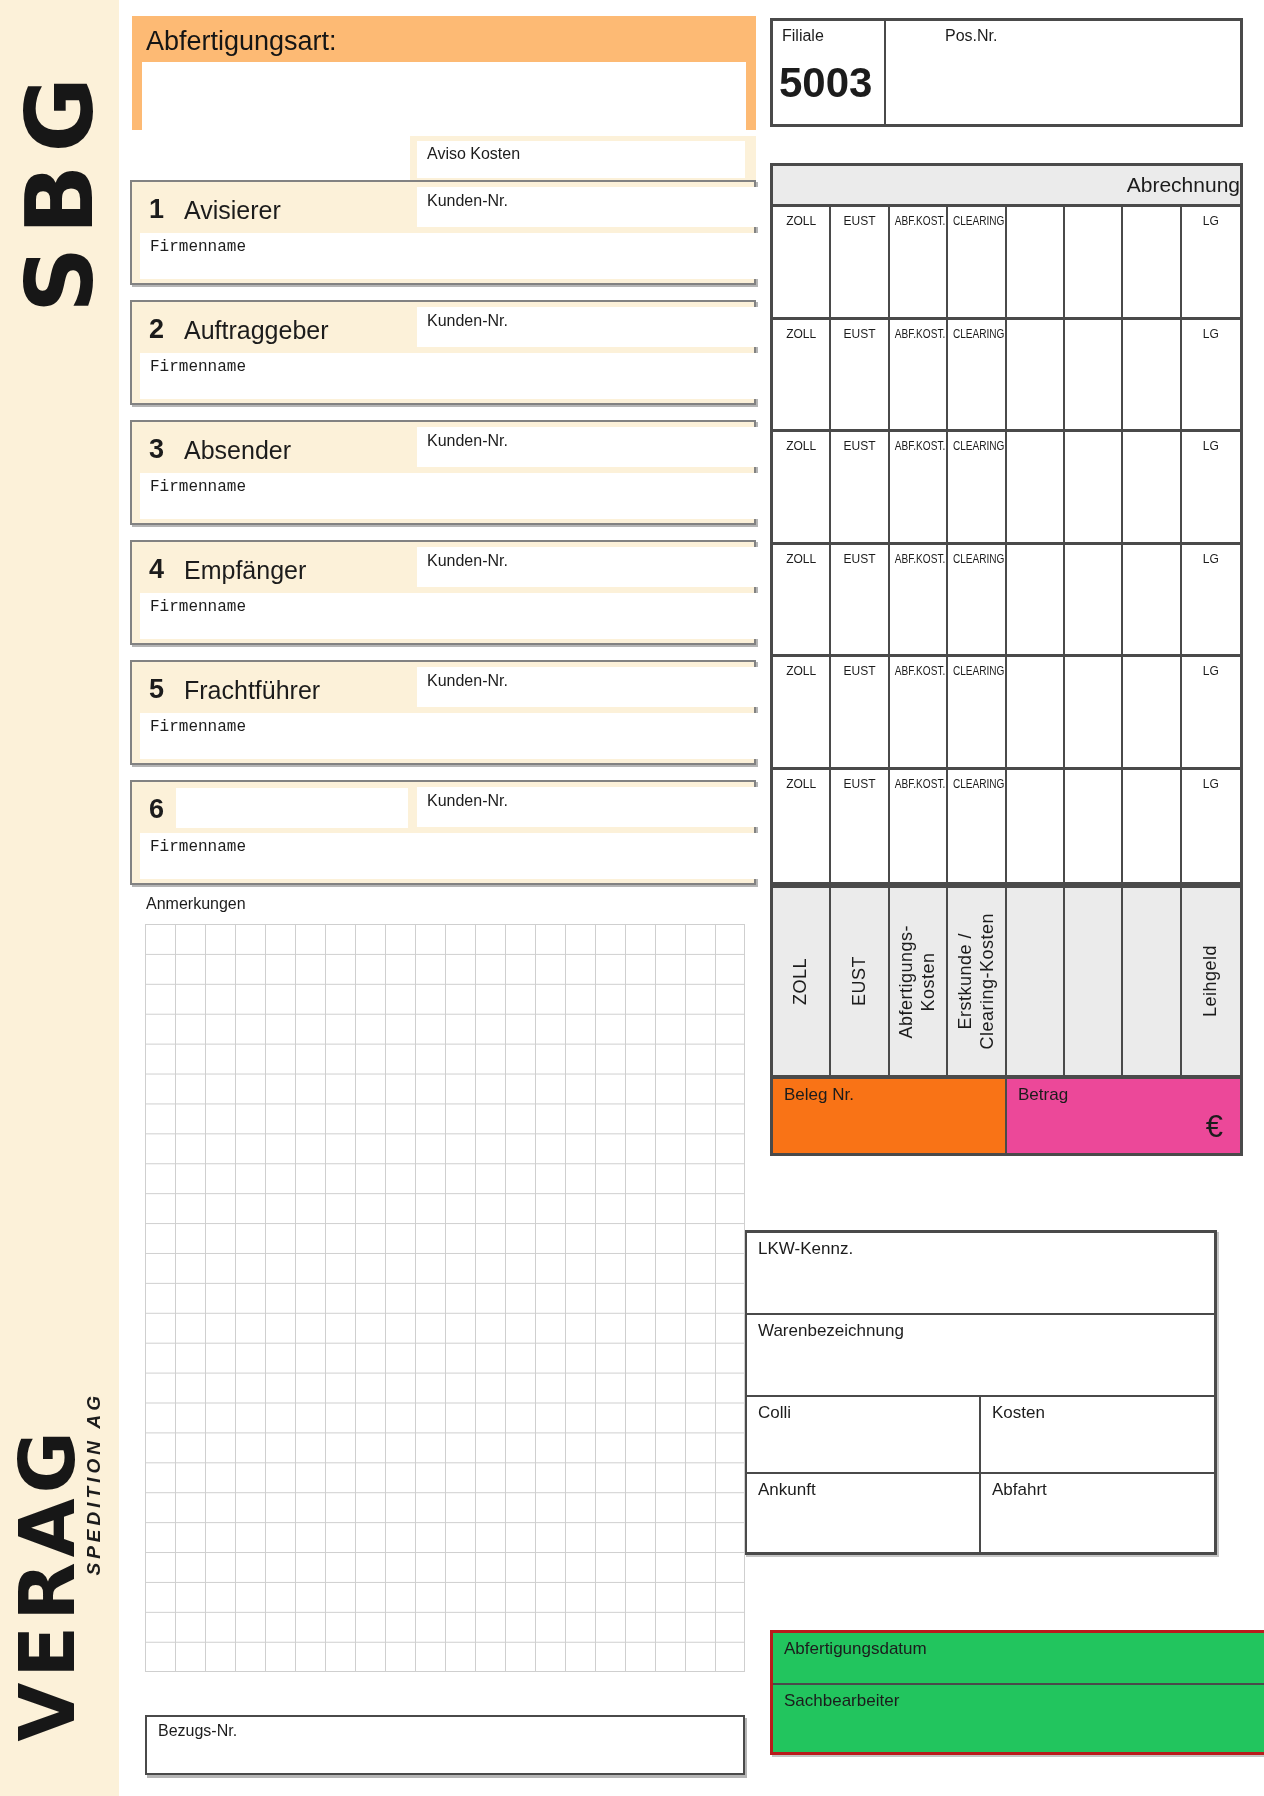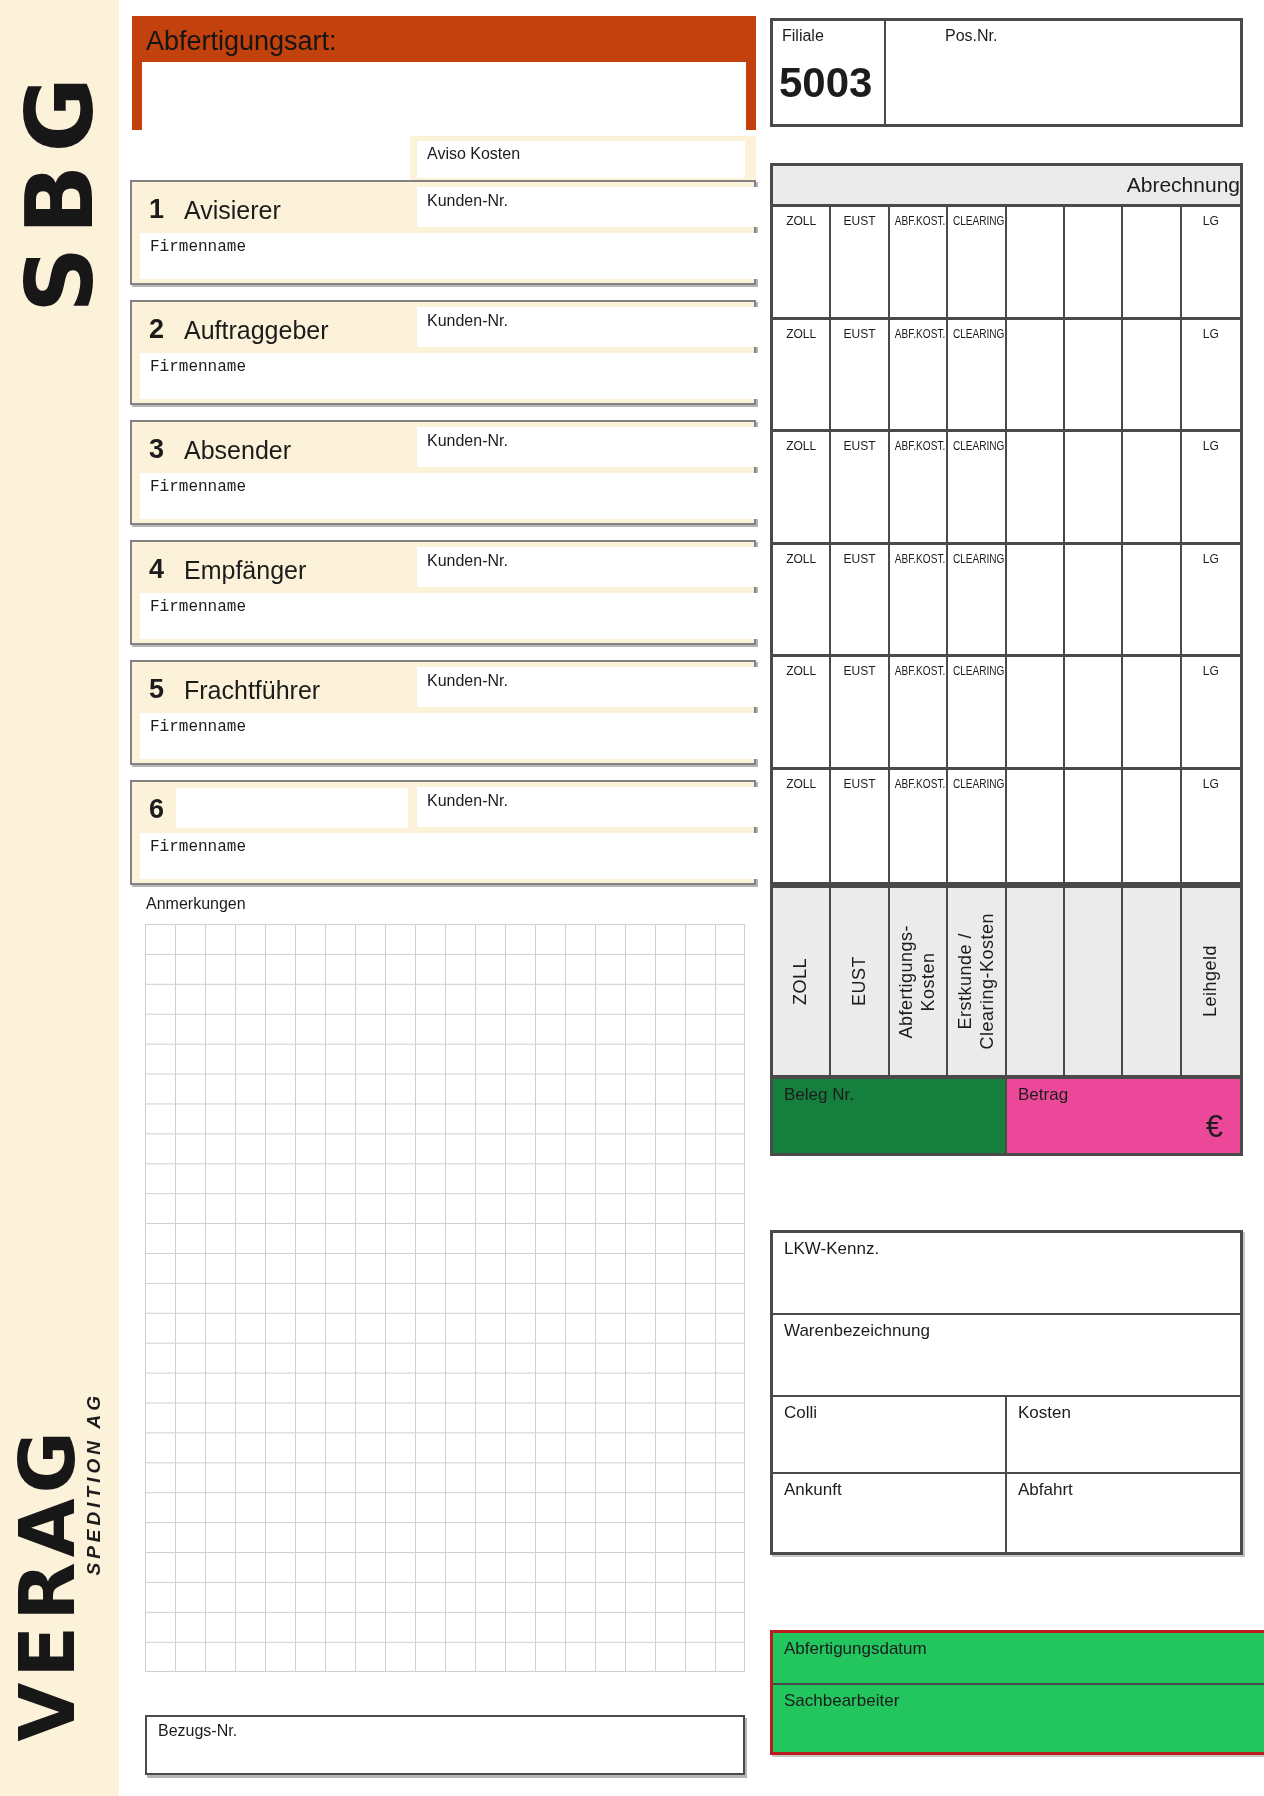--- a/index.html
+++ b/index.html
@@ -12,21 +12,21 @@
   .vtext { writing-mode:vertical-rl; transform:rotate(180deg); display:block; }
   .brandbox { position:absolute; display:flex; align-items:center; justify-content:center; }
   .sbg-box   { left:8px;  top:16px;   width:104px; height:345px; }
   .sbg-box .vtext { font-family:"DejaVu Sans","Liberation Sans",sans-serif; font-weight:bold; font-size:92px; letter-spacing:12px; color:#171717; }
   .verag-box { left:14px; top:1398px; width:66px;  height:372px; }
   .verag-box .vtext { font-family:"DejaVu Sans","Liberation Sans",sans-serif; font-weight:bold; font-size:76px; letter-spacing:5px; color:#171717; }
   .verag-sub-box { left:80px; top:1386px; width:28px; height:196px; }
   .verag-sub-box .vtext { font-weight:bold; font-style:italic; font-size:19px; letter-spacing:4px; color:#1c1c1c; }
 
   
-  .abf-panel { position:absolute; left:132px; top:16px; width:624px; height:114px; background:#c2410c; }
+  .abf-panel { position:absolute; left:132px; top:16px; width:624px; height:114px; background:#fdba74; }
   .abf-label { position:absolute; left:14px; top:10px; font-size:27px; color:#151515; }
   .abf-input { position:absolute; left:10px; top:46px; right:10px; height:68px; background:#ffffff; }
 
   .filiale-box { position:absolute; left:770px; top:18px; width:473px; height:109px; background:#fff; border:3px solid #4a4a4a; box-sizing:border-box; }
   .filiale-cell { position:absolute; left:0; top:0; width:113px; height:100%; border-right:2px solid #4a4a4a; box-sizing:border-box; }
   .filiale-label { position:absolute; left:9px; top:6px; font-size:16px; }
   .filiale-value { position:absolute; left:6px; top:38px; font-size:42px; font-weight:bold; letter-spacing:0px; }
   .posnr-cell { position:absolute; left:113px; top:0; right:0; height:100%;margin-left:48px; }
   .posnr-label { position:absolute; left:11px; top:6px; font-size:16px; }
 
@@ -62,27 +62,27 @@
 
   .ab-foot { position:absolute; left:770px; top:885px; width:473px; height:193px;
              border:3px solid #4a4a4a; box-sizing:border-box; display:grid; grid-template-columns:repeat(8,1fr); }
   .foot-cell { background:#ebebeb; border-right:2px solid #4a4a4a; display:flex; align-items:center; justify-content:center; }
   .foot-cell:last-child { border-right:none; }
   .rot { writing-mode:vertical-rl; transform:rotate(180deg); white-space:pre-line; text-align:center;
          font-size:18px; line-height:1.2; letter-spacing:.5px; }
 
   .beleg-row { position:absolute; left:770px; top:1076px; width:473px; height:80px;
                border:3px solid #4a4a4a; box-sizing:border-box; display:grid; grid-template-columns:234px 1fr; }
-  .beleg-cell { border-right:2px solid #4a4a4a; background:#15803d; position:relative; }
+  .beleg-cell { border-right:2px solid #4a4a4a; background:#f97316; position:relative; }
   .betrag-cell { background:#ec4899; position:relative; }
   .box-label { font-size:17px; display:block; padding:6px 11px; }
   .euro { position:absolute; right:17px; top:30px; font-size:31px; }
 
   
-  .ship-box { position:absolute; left:770px; top:1230px; width:473px; height:325px;
+  .ship-box { position:absolute; left:744px; top:1230px; width:473px; height:325px;
               border:3px solid #4a4a4a; box-sizing:border-box; background:#fff; box-shadow:2px 2px 0 rgba(90,90,90,.35); }
   .ship-row { position:absolute; left:0; right:0; box-sizing:border-box; }
   .row-lkw   { top:0;     height:82px; border-bottom:2px solid #4a4a4a; }
   .row-waren { top:82px;  height:82px; border-bottom:2px solid #4a4a4a; }
   .row-colli { top:164px; height:77px; border-bottom:2px solid #4a4a4a; display:grid; grid-template-columns:234px 1fr; }
   .row-ank   { top:241px; height:78px; display:grid; grid-template-columns:234px 1fr; }
   .half-l { border-right:2px solid #4a4a4a; }
 
   .proc-box { position:absolute; left:770px; top:1630px; width:509px; height:125px;
               border:3px solid #b91c1c; box-sizing:border-box; background:#22c55e; box-shadow:2px 2px 0 rgba(90,90,90,.35); }

